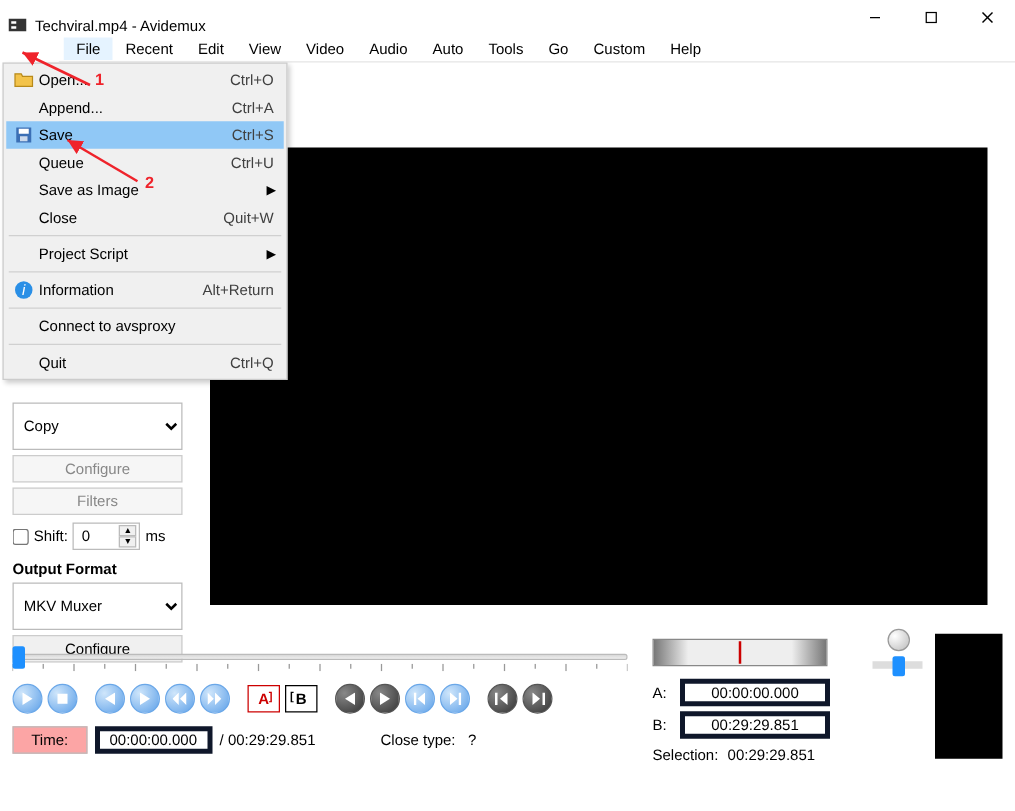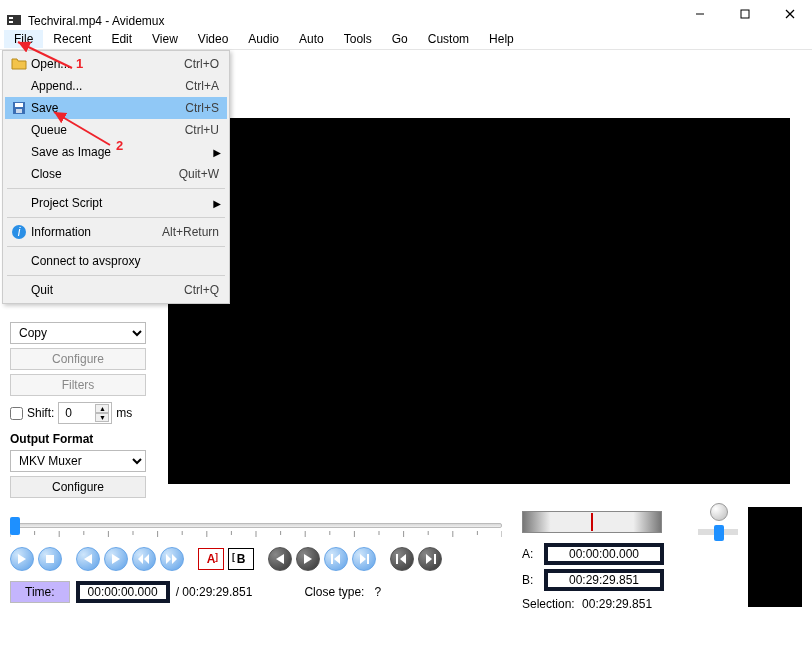--- a/index.html
+++ b/index.html
@@ -4,40 +4,40 @@
 <style>
 * { box-sizing: border-box; margin: 0; padding: 0; font-family: "Segoe UI", Tahoma, sans-serif; font-size: 12px; }
 body { background: #fff; width: 812px; height: 649px; position: relative; overflow: hidden; }
 
 .titlebar { height: 28px; display: flex; align-items: flex-end; padding: 0 0 0 6px; background: #fff; }
 .titlebar .app-icon { width: 16px; height: 16px; margin-right: 6px; display:flex; align-items:center; justify-content:center;}
 .titlebar .title { flex: 1; font-size: 12px; color: #000; }
 .titlebar .win-controls { display: flex; }
 .titlebar .win-btn { width: 45px; height: 28px; display: flex; align-items: center; justify-content: center; color:#000;}
 
-.menubar { height: 22px; display: flex; align-items: center; padding: 0 4px; background: #fff; border-bottom: 1px solid #e5e5e5; }
+.menubar { height: 22px; display: flex; align-items: center; padding: 0 4px; background: #fff; border-bottom: 1px solid #e5e5e5; margin-left: 47px; }
 .menubar .menu-item { padding: 2px 10px; cursor: default; font-size: 12px; color:#000;}
 .menubar .menu-item.open { background: #e5f3ff; }
 
 .dropdown { position: absolute; left: 2px; top: 50px; width: 228px; background: #f0f0f0; border: 1px solid #ccc; box-shadow: 2px 2px 4px rgba(0,0,0,.2); z-index: 100; padding:2px;}
 .dm-row { display: flex; align-items: center; height: 22px; padding: 0 8px 0 4px; position: relative; }
 .dm-row.highlight { background: #90c8f6; }
 .dm-row .dm-icon { width: 20px; height: 16px; margin-right: 2px; display:flex; align-items:center; justify-content:center;}
 .dm-row .dm-label { flex: 1; font-size: 12px; }
 .dm-row .dm-short { font-size: 12px; color: #404040; }
 .dm-sep { height: 1px; background: #d0d0d0; margin: 3px 2px; }
 .dm-row .dm-arrow { position:absolute; right:6px; font-size:10px; }
 
 .annot { position:absolute; color:#ef232b; font-weight:bold; font-size:13px; z-index:150;}
 .arrow-svg { position:absolute; z-index:140; pointer-events:none;}
 
 .workarea { position: absolute; left: 0; top: 50px; right: 0; bottom: 0; display: flex; }
 .sidebar { width: 168px; padding: 10px 10px; background:#fff; display:flex; flex-direction:column; }
 .side-label { font-weight:bold; font-size:12px; margin: 8px 0 4px 0; }
-select.side-sel { width: 136px; height: 22px; border:1px solid #bbb; background:#fff; font-size:12px; padding:0 4px;}
+select.side-sel { width: 136px; height: 38px; border:1px solid #bbb; background:#fff; font-size:12px; padding:0 4px;}
 .side-btn { width: 136px; height: 22px; border:1px solid #ccc; background:#f6f6f6; color:#888; font-size:12px; margin-top:4px;}
 .side-btn.enabled { color:#000; background:#f0f0f0;}
 .shift-row { display:flex; align-items:center; gap:4px; margin-top:6px;}
 .shift-row input[type=checkbox]{ width:13px; height:13px;}
 .shift-spin { width:54px; height:22px; border:1px solid #bbb; display:flex; align-items:center; padding:0 2px 0 6px; justify-content:space-between;}
 .shift-spin .spin-btns { display:flex; flex-direction:column; }
 .shift-spin .sp { width:14px; height:9px; font-size:7px; display:flex; align-items:center; justify-content:center; border:1px solid #bbb; background:#f0f0f0; line-height:1;}
 
 .video-panel { flex:1; position:relative; }
 .video-black { position:absolute; left:0; right:22px; top:68px; bottom:165px; background:#000; }
@@ -48,21 +48,21 @@
 .timeline-ticks { position:absolute; left:0; right:0; top:20px; height:6px;}
 .timeline-handle { position:absolute; left:0; top:6px; width:10px; height:18px; background:#1e90ff; border-radius:2px;}
 
 .transport { display:flex; gap:4px; align-items:center; }
 .tbtn { width:24px; height:24px; border-radius:12px; border:1px solid #6aa7e8; background:radial-gradient(circle at 30% 30%, #cfe6fb, #5da0e8); display:flex; align-items:center; justify-content:center; color:#fff; font-size:11px;}
 .tbtn.dark { background:radial-gradient(circle at 30% 30%, #888, #333); border-color:#555;}
 .marker-a, .marker-b { width:26px; height:22px; border:1px solid #c00; display:flex; align-items:center; justify-content:center; background:#fff; font-weight:bold; color:#c00; font-size:12px; position:relative;}
 .marker-b { border-color:#000; color:#000;}
 
 .info-row { display:flex; align-items:center; gap:6px; margin-top:10px;}
-.info-btn { height:22px; border:1px solid #bbb; background:#c4b5fd; padding:0 14px; font-size:12px;}
+.info-btn { height:22px; border:1px solid #bbb; background:#fca5a5; padding:0 14px; font-size:12px;}
 .info-box { height:22px; border:4px solid #0f172a; background:#fff; padding:0 8px; display:flex; align-items:center; font-size:12px; min-width:84px; justify-content:center;}
 
 .right-panel { position:absolute; right:10px; bottom:8px; width:280px; height:130px;}
 .jog { position:absolute; left:0; top:0; width:140px; height:22px; border:1px solid #888; background:linear-gradient(90deg,#777,#eee 20%,#eee 80%,#777); display:flex; align-items:center; justify-content:center;}
 .jog .jog-mark { width:2px; height:18px; background:#c00;}
 .vol-knob { position:absolute; left:188px; top:-8px; width:18px; height:18px; border-radius:9px; background:radial-gradient(circle at 30% 30%, #fff,#bbb); border:1px solid #999;}
 .vol-track { position:absolute; left:176px; top:18px; width:40px; height:6px; background:#ddd;}
 .vol-handle { position:absolute; left:192px; top:14px; width:10px; height:16px; background:#1e90ff; border-radius:2px;}
 
 .ab-rows { position:absolute; left:0; top:32px; width:160px;}

